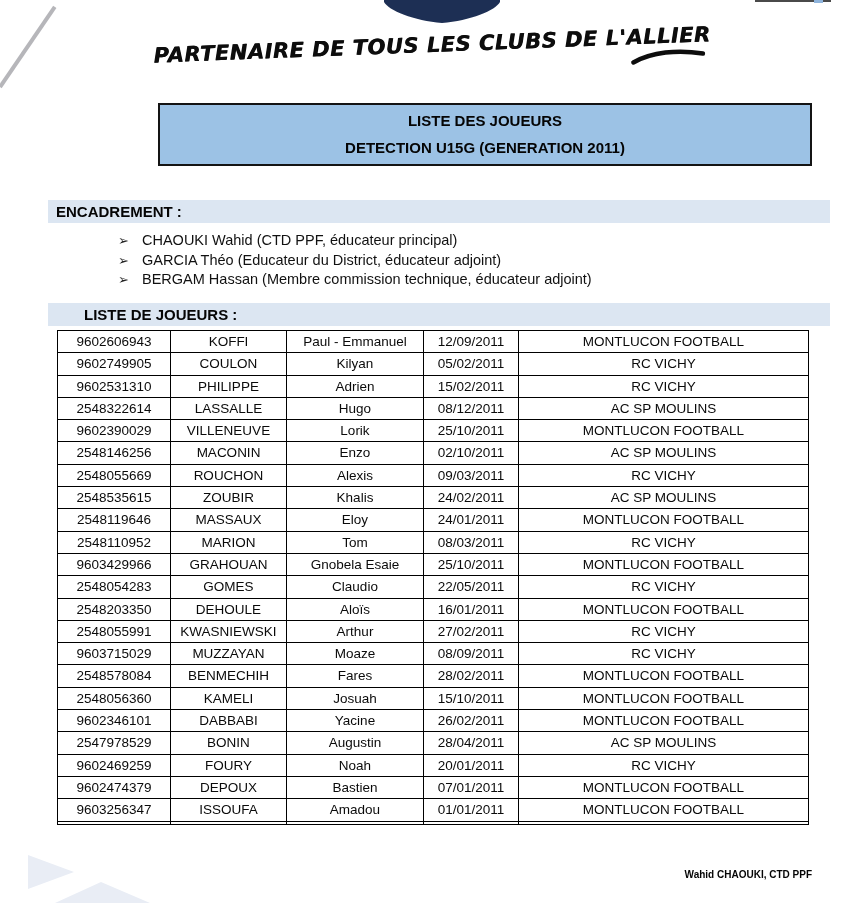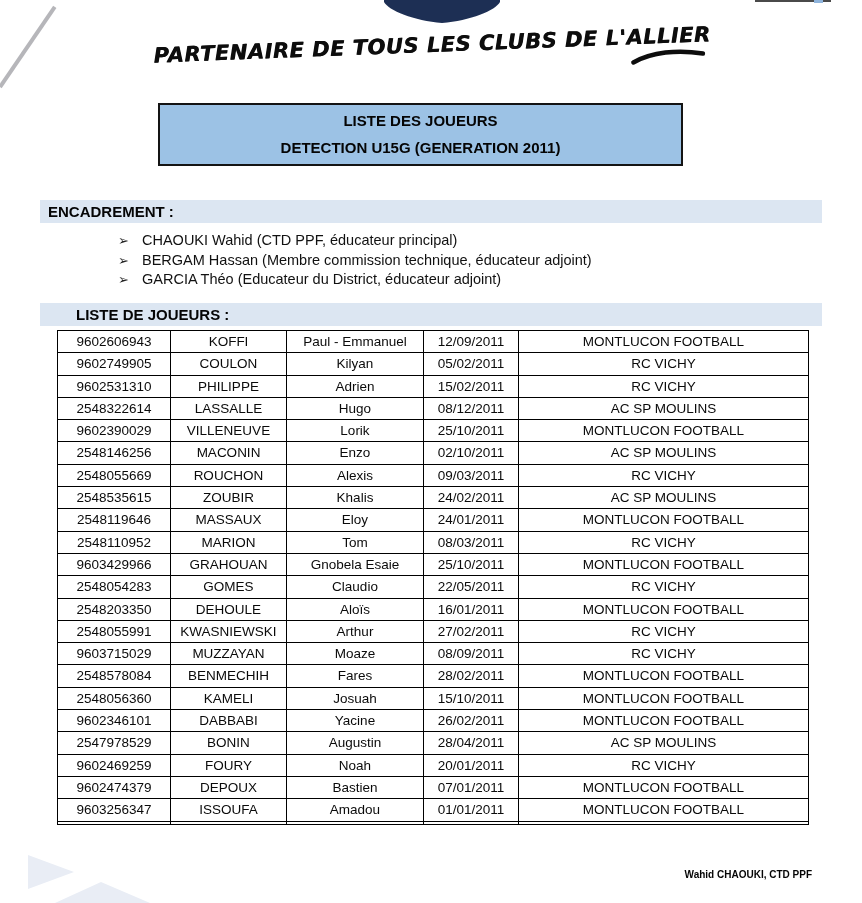--- a/index.html
+++ b/index.html
@@ -25,30 +25,30 @@
     font-family:"DejaVu Sans", sans-serif;
     font-weight:bold; font-style:italic;
     font-size:21px; letter-spacing:0.5px; color:#0d0d0d;
     transform:rotate(-2.2deg);
     text-shadow:0.6px 0 #0d0d0d;
   }
   .swoosh { position:absolute; left:630px; top:48px; transform:rotate(-4deg); }
   .swoosh path { stroke:#0d0d0d; stroke-width:4.5; fill:none; stroke-linecap:round; }
   
   .title-box {
-    position:absolute; left:158px; top:103px; width:525px; height:63px;
+    position:absolute; left:158px; top:103px; width:654px; height:63px;
     background:var(--title-box-bg,#9cc2e5);
     border:2px solid #141414;
     display:flex; flex-direction:column; justify-content:center; align-items:center;
     gap:11px;
   }
   .title-box .line { font-size:15px; font-weight:bold; line-height:16px; color:#050505; }
   
   .band {
-    position:absolute; left:40px; width:782px; height:23px;
+    position:absolute; left:48px; width:782px; height:23px;
     background:var(--band-bg,#dce6f2);
     font-size:15px; font-weight:bold; line-height:23px; padding-left:8px; color:#050505;
   }
   .band-encadrement { top:200px; }
   .band-players { top:303px;padding-left:36px; }
   
   .staff-list { position:absolute; left:88px; top:231px; width:720px; list-style:none; }
   .staff-list li { font-size:14.5px; line-height:19.7px; color:#111;margin-left:30px; }
   .staff-list .bullet { display:inline-block; width:24px; font-size:13px; color:#222; }
   
@@ -93,24 +93,24 @@
     <div class="line">LISTE DES JOUEURS</div>
     <div class="line">DETECTION U15G (GENERATION 2011)</div>
   </div>
 
   <div class="band band-encadrement">ENCADREMENT :</div>
   <ul class="staff-list">
     <li>
       <span class="bullet">➢</span><span>CHAOUKI Wahid (CTD PPF, éducateur principal)</span>
     </li>
     <li>
-      <span class="bullet">➢</span><span>BERGAM Hassan (Membre commission technique, éducateur adjoint)</span>
+      <span class="bullet">➢</span><span>GARCIA Théo (Educateur du District, éducateur adjoint)</span>
     </li>
     <li>
-      <span class="bullet">➢</span><span>GARCIA Théo (Educateur du District, éducateur adjoint)</span>
+      <span class="bullet">➢</span><span>BERGAM Hassan (Membre commission technique, éducateur adjoint)</span>
     </li>
   </ul>
 
   <div class="band band-players">LISTE DE JOUEURS :</div>
   <table class="players-table">
     <colgroup>
       <col style="width:113px">
         <col style="width:116px">
         <col style="width:137px">
         <col style="width:95px">

